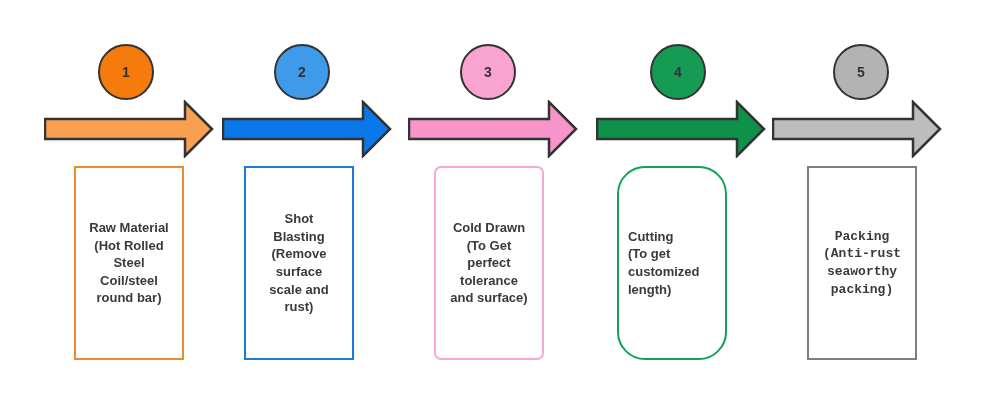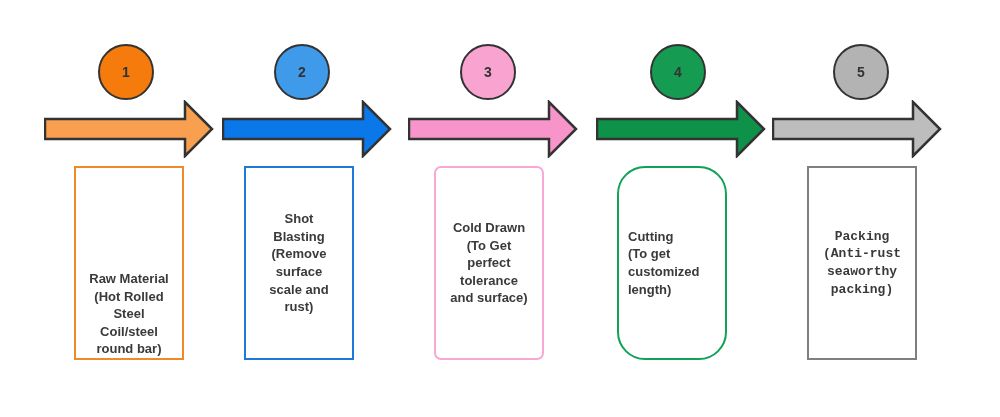--- a/index.html
+++ b/index.html
@@ -79,21 +79,21 @@
 <body>
 
 <div class="canvas">
 
   <div class="circle s1c" style="background-color: rgb(245, 124, 12);">
     <span>1</span>
   </div>
   <svg class="arrow s1a" viewBox="0 0 170 58">
     <polygon points="1,19 141,19 141,2 168,29 141,56 141,39 1,39" style="fill: rgb(249, 160, 80);"></polygon>
   </svg>
-  <div class="box s1b" style="border-color: rgb(238, 138, 42); align-items: flex-end;">
+  <div class="box s1b" style="border-color: rgb(238, 138, 42);">
     <div class="label">Raw Material
 (Hot Rolled
 Steel
 Coil/steel
 round bar)</div>
   </div>
 
   <div class="circle s2c" style="background-color: rgb(63, 155, 234);">
     <span>2</span>
   </div>

